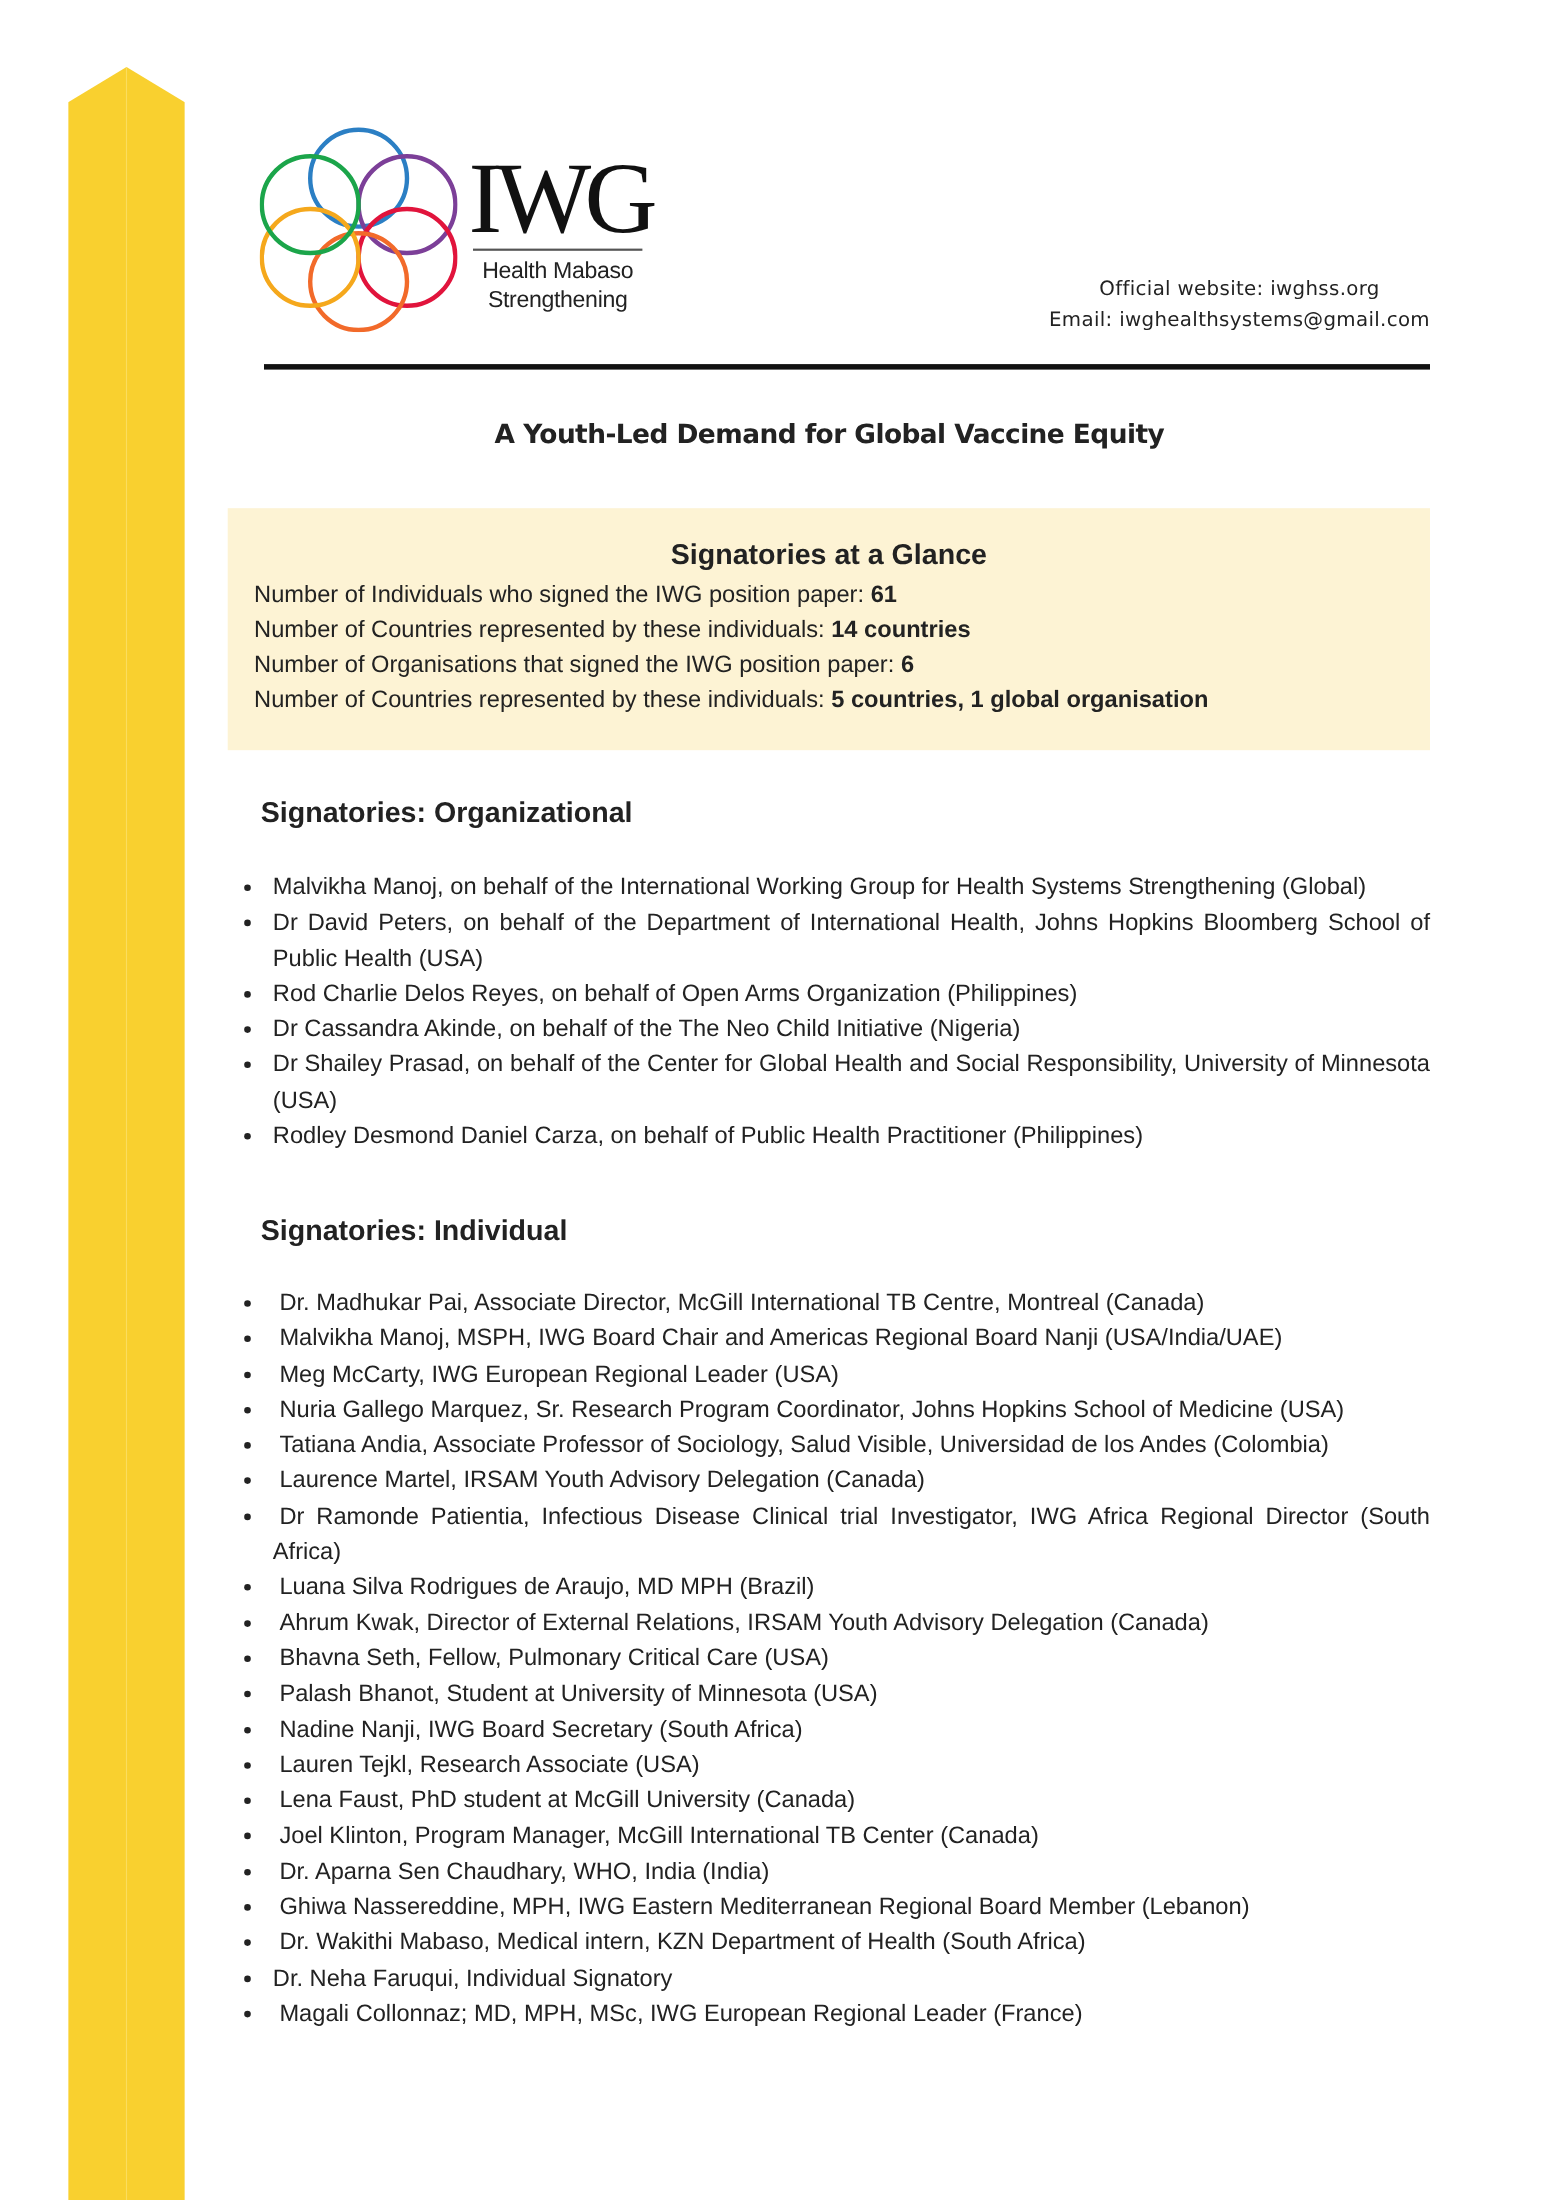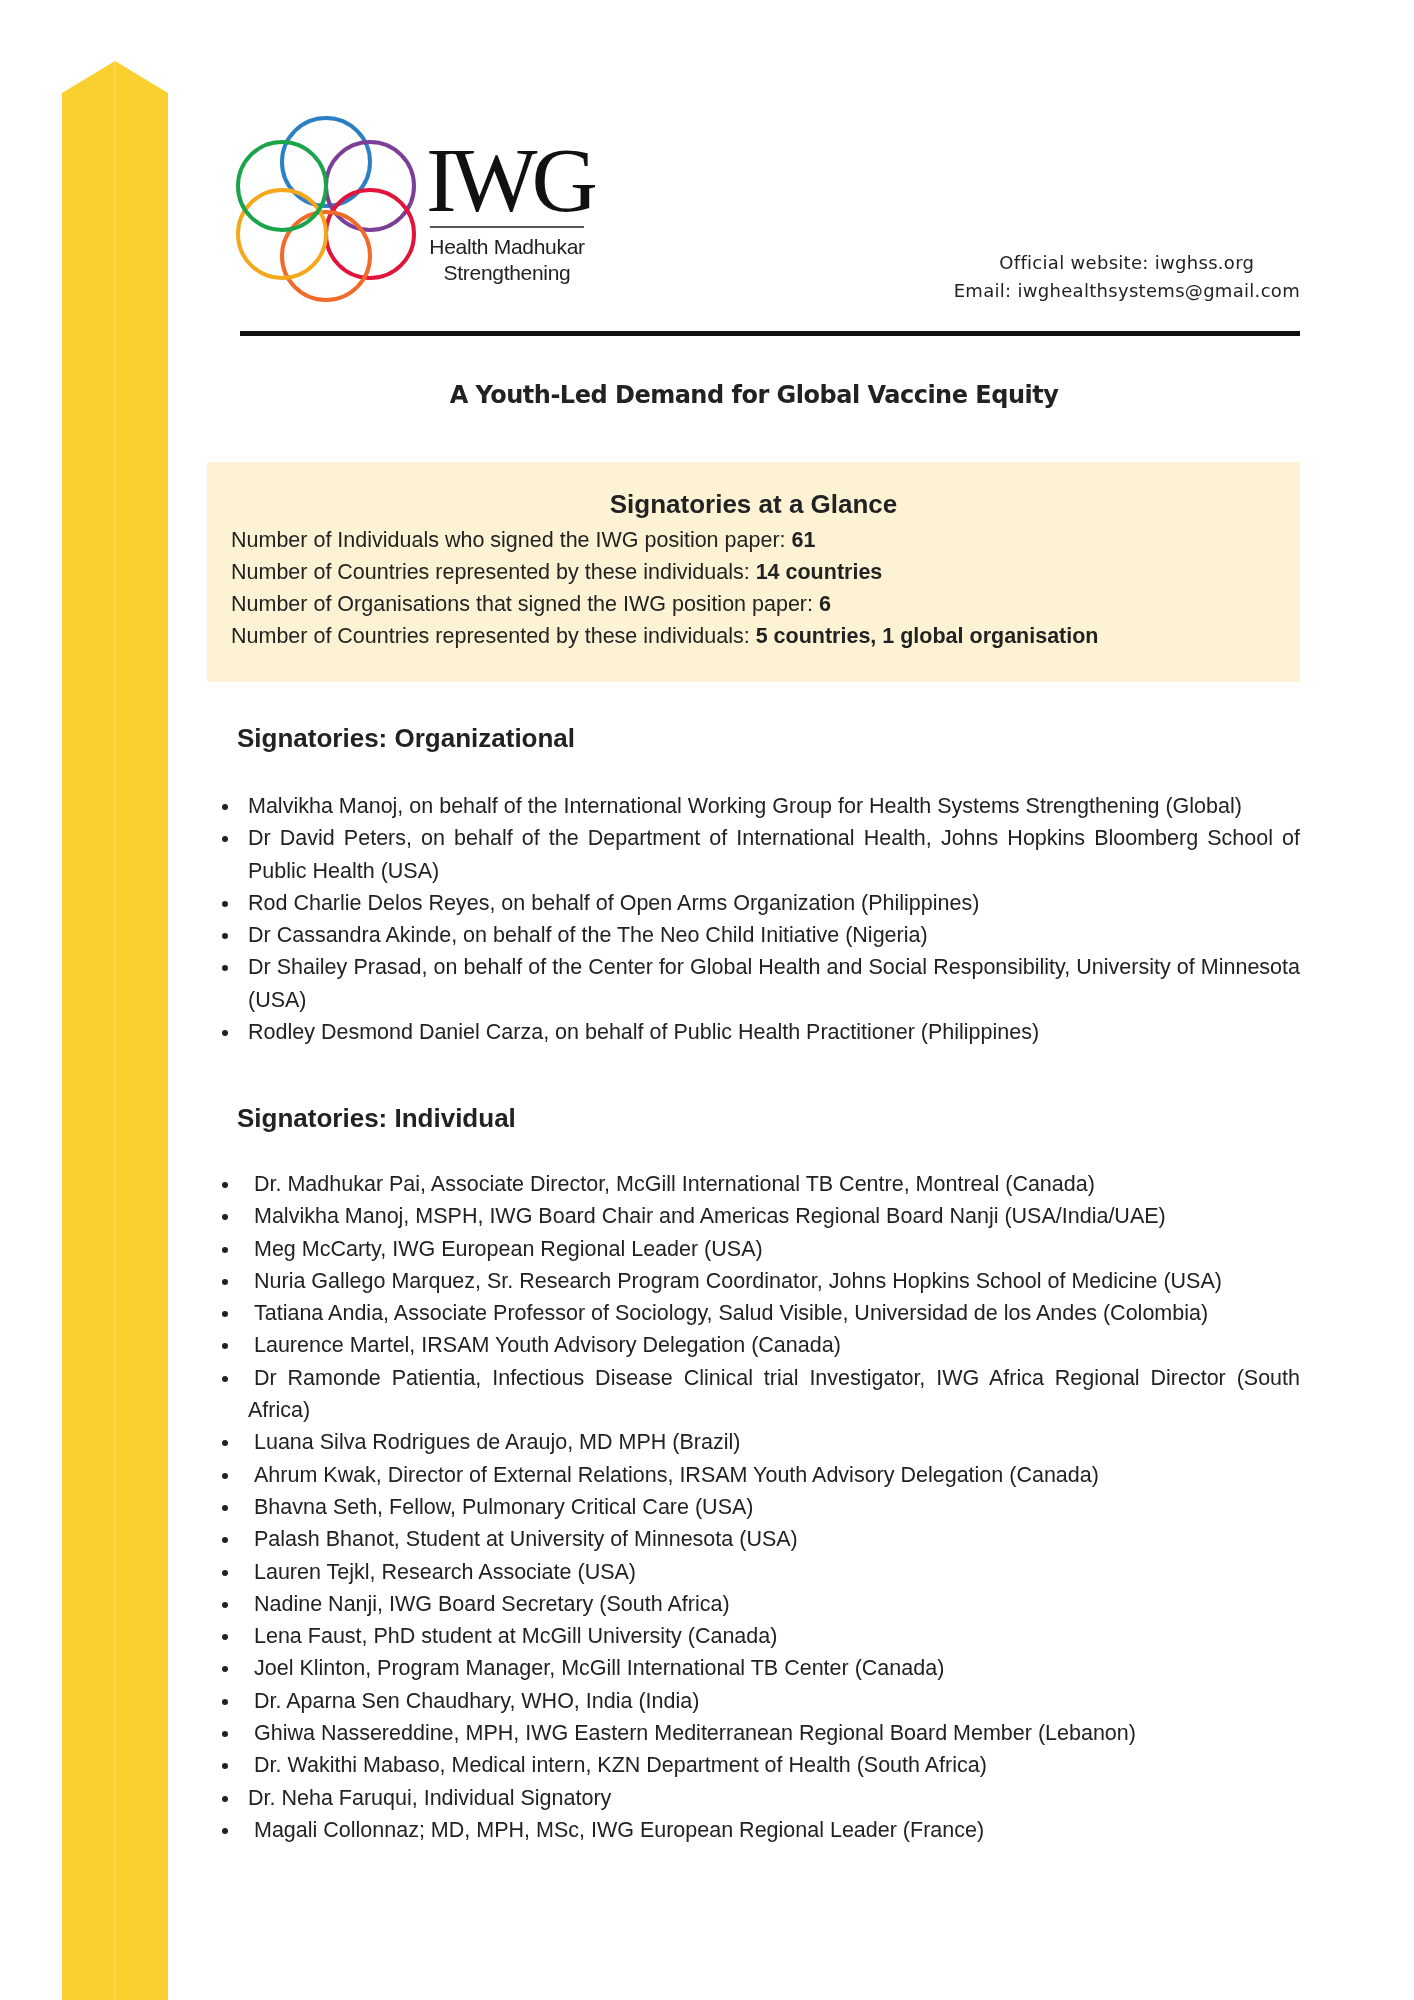--- a/index.html
+++ b/index.html
@@ -87,21 +87,21 @@
       <circle cx="90" cy="142" r="44" stroke="#F26A2A"></circle>
       <circle cx="46" cy="120" r="44" stroke="#F5A81C"></circle>
       <circle cx="46" cy="72" r="44" stroke="#1BA54A"></circle>
     </g>
   </svg>
 </div>
 
 <div class="brand">
   <div class="brand-name">IWG</div>
   <div class="brand-rule"></div>
-  <div class="brand-sub">Health Madhukar</div>
+  <div class="brand-sub">Health Mabaso</div>
   <div class="brand-sub">Strengthening</div>
 </div>
 
 <div class="contact">
   <div>Official website: iwghss.org</div>
   <div>Email: iwghealthsystems@gmail.com</div>
 </div>
 
 <div class="header-rule"></div>
 
@@ -133,22 +133,22 @@
   <li><span class="txt">Malvikha Manoj, MSPH, IWG Board Chair and Americas Regional Board Nanji (USA/India/UAE)</span></li>
   <li><span class="txt">Meg McCarty, IWG European Regional Leader (USA)</span></li>
   <li><span class="txt">Nuria Gallego Marquez, Sr. Research Program Coordinator, Johns Hopkins School of Medicine (USA)</span></li>
   <li><span class="txt">Tatiana Andia, Associate Professor of Sociology, Salud Visible, Universidad de los Andes (Colombia)</span></li>
   <li><span class="txt">Laurence Martel, IRSAM Youth Advisory Delegation (Canada)</span></li>
   <li><span class="txt">Dr Ramonde Patientia, Infectious Disease Clinical trial Investigator, IWG Africa Regional Director (South Africa)</span></li>
   <li><span class="txt">Luana Silva Rodrigues de Araujo, MD MPH (Brazil)</span></li>
   <li><span class="txt">Ahrum Kwak, Director of External Relations, IRSAM Youth Advisory Delegation (Canada)</span></li>
   <li><span class="txt">Bhavna Seth, Fellow, Pulmonary Critical Care (USA)</span></li>
   <li><span class="txt">Palash Bhanot, Student at University of Minnesota  (USA)</span></li>
+  <li><span class="txt">Nadine Nanji, IWG Board Secretary (South Africa)</span></li>
   <li><span class="txt">Lauren Tejkl, Research Associate (USA)</span></li>
-  <li><span class="txt">Nadine Nanji, IWG Board Secretary (South Africa)</span></li>
   <li><span class="txt">Lena Faust, PhD student at McGill University (Canada)</span></li>
   <li><span class="txt">Joel Klinton, Program Manager, McGill International TB Center (Canada)</span></li>
   <li><span class="txt">Dr. Aparna Sen Chaudhary, WHO, India (India)</span></li>
   <li><span class="txt">Ghiwa Nassereddine, MPH, IWG Eastern Mediterranean Regional Board Member (Lebanon)</span></li>
   <li><span class="txt">Dr. Wakithi Mabaso, Medical intern, KZN Department of Health (South Africa)</span></li>
   <li class="noindent"><span class="txt">Dr. Neha Faruqui, Individual Signatory</span></li>
   <li><span class="txt">Magali Collonnaz; MD, MPH, MSc, IWG European Regional Leader (France)</span></li>
 </ul>
 
 </body></html>

